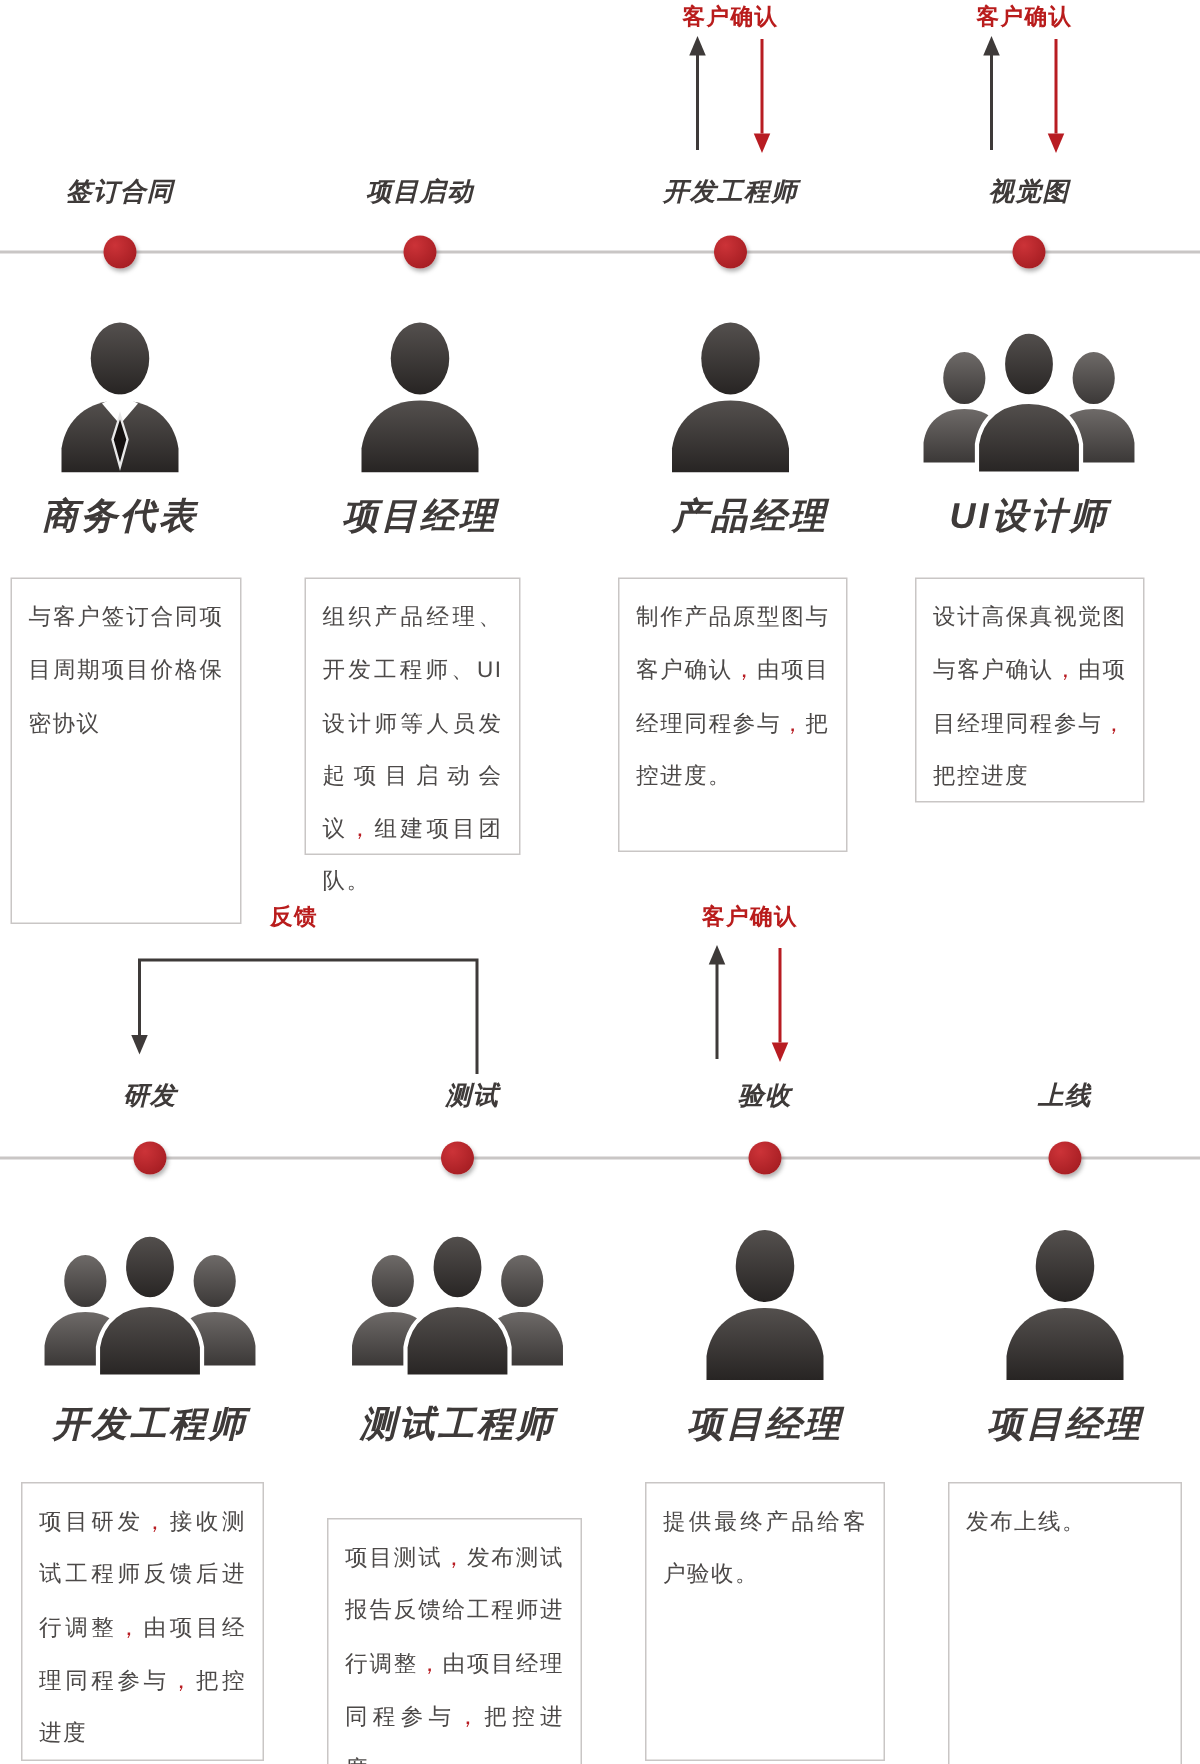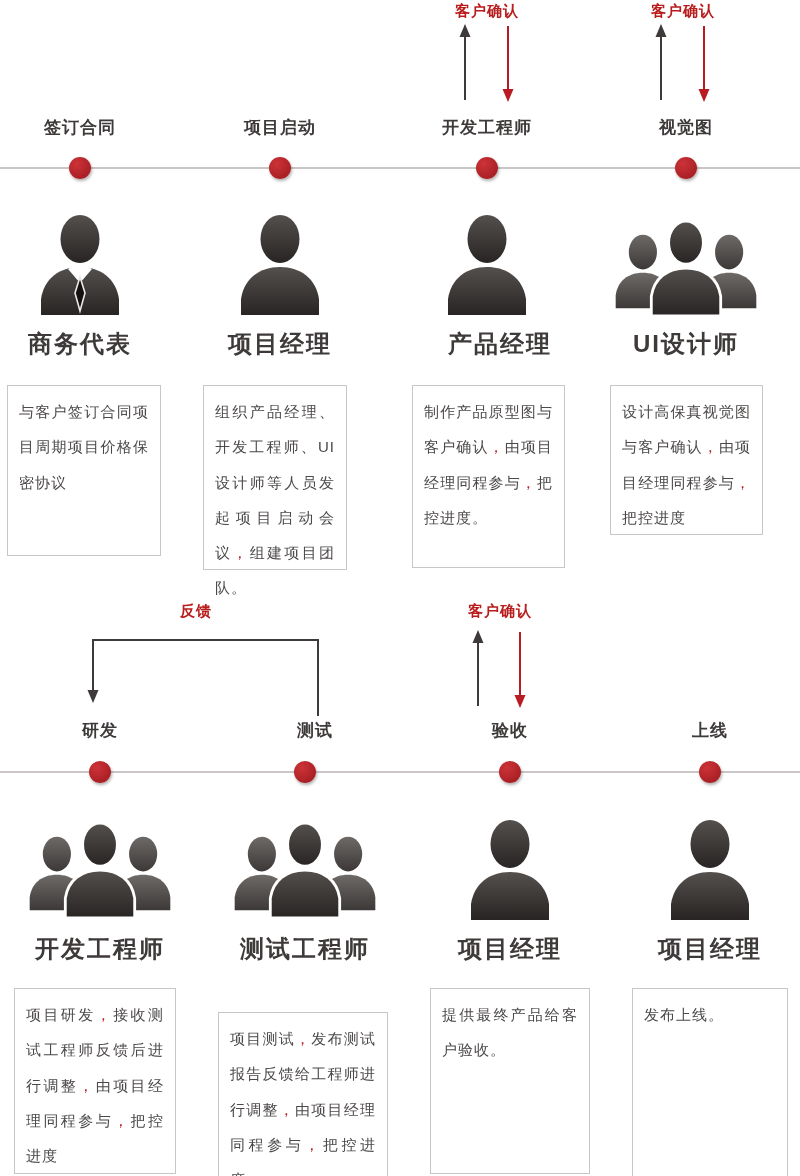--- a/index.html
+++ b/index.html
@@ -10,25 +10,25 @@
   }
   .timeline { position:absolute; left:0; width:800px; height:2px; background:#c9c6c5; }
   .dot {
     position:absolute; width:22px; height:22px; border-radius:50%;
     background: radial-gradient(circle at 35% 30%, #cc3338, #9c181d);
     box-shadow: 1px 2px 3px rgba(60,60,60,.4);
     transform:translate(-50%,-50%);
   }
   .stage-label {
     position:absolute; transform:translateX(-50%);
-    font-size:17px; font-weight:bold; color:#3e3a39; white-space:nowrap; letter-spacing:1px;
+    font-size:17px; font-weight:bold; color:#3e3a39; white-space:nowrap; letter-spacing:1px;font-style:italic;
   }
   .role-label {
     position:absolute; transform:translateX(-50%);
-    font-size:24px; font-weight:bold; color:#3e3a39; white-space:nowrap; letter-spacing:2px;
+    font-size:24px; font-weight:bold; color:#3e3a39; white-space:nowrap; letter-spacing:2px;font-style:italic;
   }
   .ann-label {
     position:absolute; transform:translateX(-50%);
     font-size:15px; font-weight:bold; color:#b91c1c; white-space:nowrap; letter-spacing:1px;
   }
   .icon-wrap { position:absolute; transform:translateX(-50%); line-height:0; }
   .arrow-wrap { position:absolute; line-height:0; }
   .desc-box {
     position:absolute; box-sizing:border-box;
     border:1px solid #c9c6c5; background:#ffffff;
@@ -90,21 +90,21 @@
     <div class="dot" style="left:80px; top:168px"></div>
     <div class="icon-wrap" style="left:80px; top:213px">
       <svg width="92" height="102" viewBox="0 0 92 102">
         <ellipse cx="46" cy="26" rx="19.5" ry="24" fill="url(#pg)"></ellipse>
         <path d="M46,54 C67,54 82,66 85,86 L85,102 L7,102 L7,86 C10,66 25,54 46,54 Z" fill="url(#pg)"></path>
         <polygon points="46,50 34,56 46,70 58,56" fill="#ffffff"></polygon>
         <path d="M46,64 L41,80 L46,98 L51,80 Z" fill="#14100f" stroke="#e8e8e8" stroke-width="1.6"></path>
       </svg>
     </div>
     <div class="role-label" style="left:80px; top:328px">商务代表</div>
-    <div class="desc-box" style="left:7px; top:385px; width:154px; height:171px">与客户签订合同项目周期项目价格保密协议</div>
+    <div class="desc-box" style="left:7px; top:385px; width:154px; height:231px">与客户签订合同项目周期项目价格保密协议</div>
   </div>
 
   <div>
     <div class="stage-label" style="left:280px; top:116px">项目启动</div>
     <div class="dot" style="left:280px; top:168px"></div>
     <div class="icon-wrap" style="left:280px; top:213px">
       <svg width="92" height="102" viewBox="0 0 92 102">
         <ellipse cx="46" cy="26" rx="19.5" ry="24" fill="url(#pg)"></ellipse>
         <path d="M46,54 C67,54 82,66 85,86 L85,102 L7,102 L7,86 C10,66 25,54 46,54 Z" fill="url(#pg)"></path>
       </svg>

